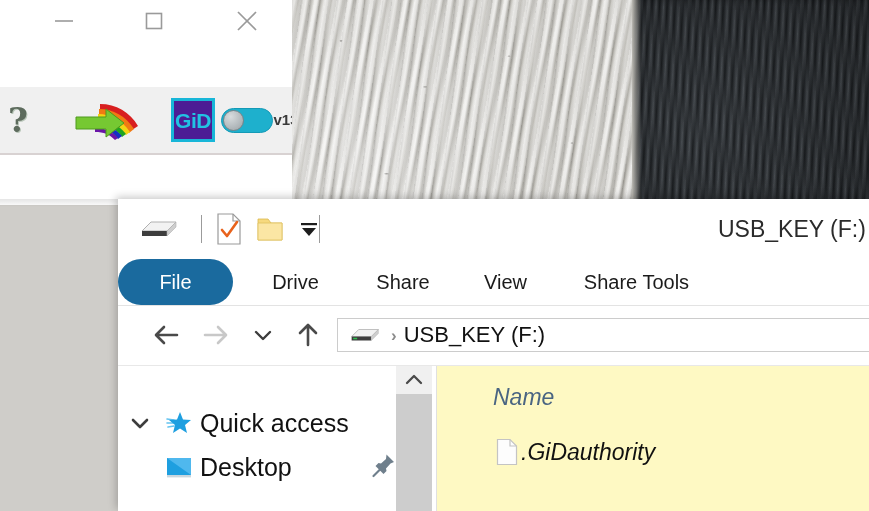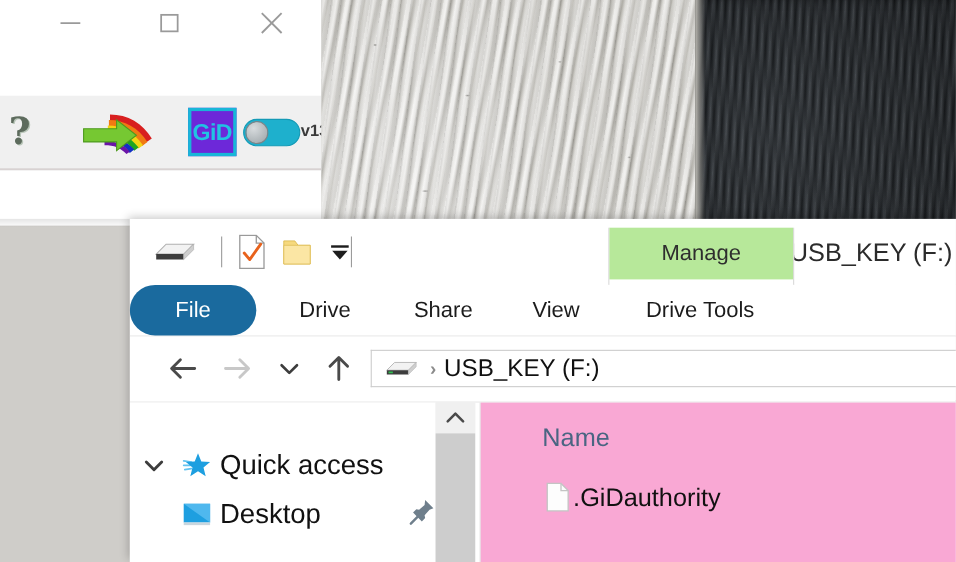--- a/index.html
+++ b/index.html
@@ -127,21 +127,21 @@
     background: #ffffff;
   }
   #gid-shadow {
     position:absolute; left:0; top:199px; width:292px; height: 8px;
     background: linear-gradient(180deg, rgba(0,0,0,0.10), rgba(0,0,0,0));
   }
 
   
   #gid-logo {
     width: 44px; height: 44px;
-    background: #6d28d9;
+    background: #4c1d95;
     border: 3px solid #18b6d8;
     box-sizing: border-box;
     display: flex; align-items: center; justify-content: center;
   }
   #gid-logo-text {
     font-family: "Liberation Sans", sans-serif;
     font-weight: bold;
     font-size: 21px;
     color: #21c3e3;
     letter-spacing: -0.5px;
@@ -301,21 +301,22 @@
   .tree-expander {
     width: 44px; display:flex; align-items:center; justify-content:center;
   }
   .tree-icon { width: 34px; display:flex; align-items:center; justify-content:center; }
   .tree-label { font-size: 25px; color: #111111; margin-left: 4px; }
   #pin-icon { position: absolute; left: 253px; top: 86px; }
 
   
   #content-pane {
     position: absolute; left: 319px; top: 0; width: 432px; height: 146px;
-    background: #f9a8d4;
+    background: #fef9c3;
+    font-style: italic;
   }
   #col-header {
     position: absolute; left: 56px; top: 18px;
     font-size: 23px; color: #4a6582;
   }
   #file-row {
     position: absolute; left: 56px; top: 72px;
     display: flex; align-items: center;
   }
   #file-icon { width: 28px; display:flex; align-items:center; justify-content:center; }
@@ -433,30 +434,27 @@
           <rect x="3" y="4" width="16" height="2.2" fill="#1d1d1d"></rect>
           <path d="M4 9 L18 9 L11 17 Z" fill="#1d1d1d"></path>
         </svg>
       </div>
 
       <div id="qat-sep2"></div>
 
       <div id="exp-title">USB_KEY (F:)</div>
     </div>
 
-    <div id="manage-group">
-      <div id="manage-header">Manage</div>
-    </div>
 
     <div id="exp-tabs">
       <div class="tab" id="tab-file">File</div>
       <div class="tab" id="tab-home">Drive</div>
       <div class="tab" id="tab-share">Share</div>
       <div class="tab" id="tab-view">View</div>
-      <div class="tab" id="tab-drivetools">Drive Tools</div>
+      <div class="tab" id="tab-drivetools">Share Tools</div>
     </div>
 
     <div id="exp-addr">
 
       <div class="navbtn" id="nav-back">
         <svg width="30" height="26" viewBox="0 0 30 26">
           <path d="M26 13 L6 13 M13 5 L5 13 L13 21" fill="none" stroke="#4a4a4a" stroke-width="2.6" stroke-linecap="round" stroke-linejoin="round"></path>
         </svg>
       </div>
 

